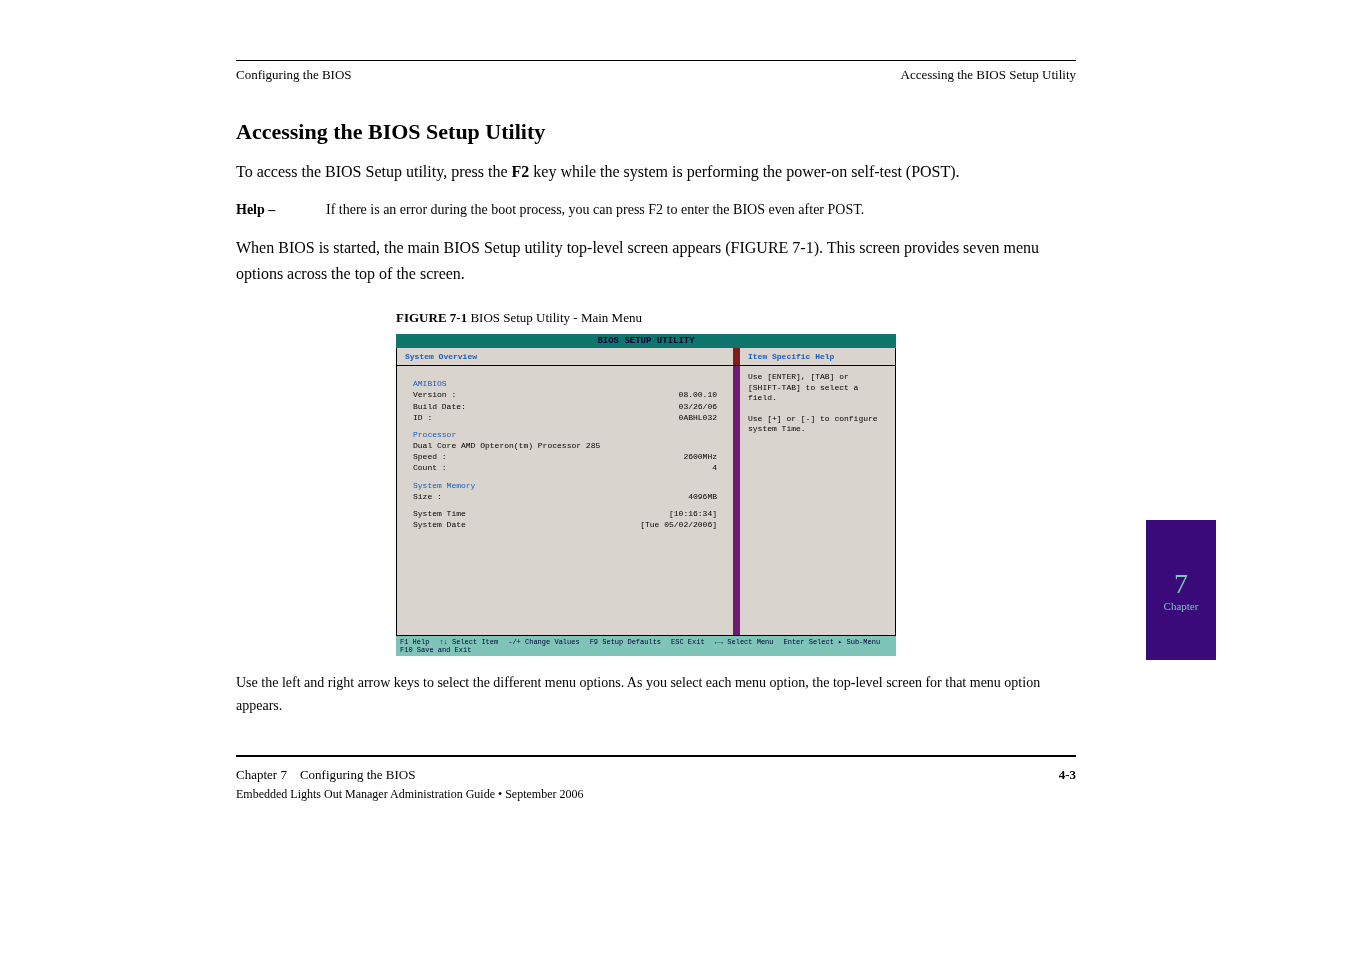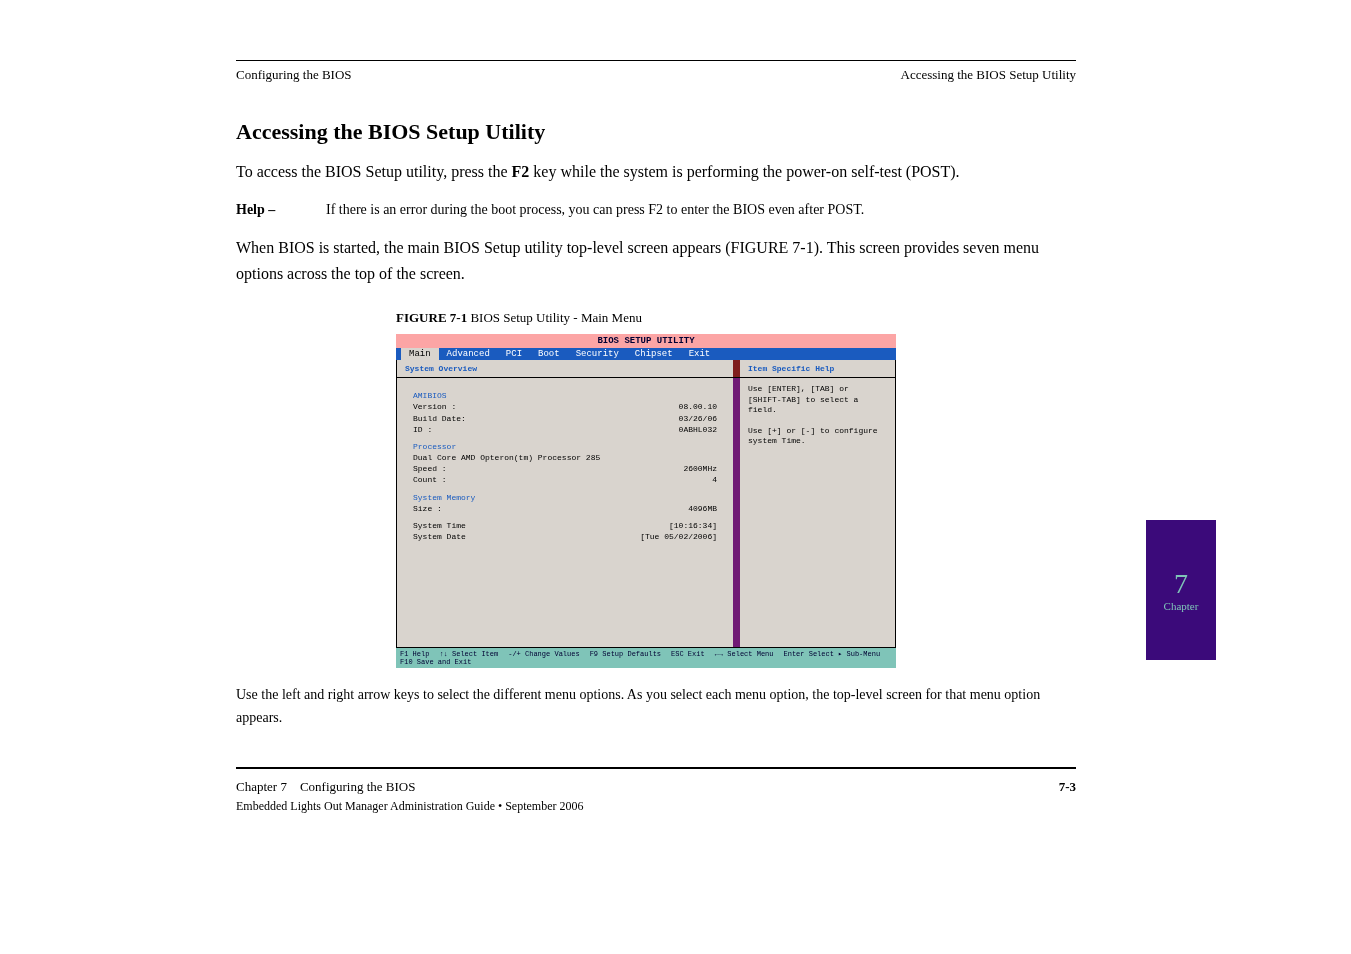--- a/index.html
+++ b/index.html
@@ -60,21 +60,21 @@
 
   
   .bios {
     margin-left: 160px;
     width: 500px;
     font-family: 'Courier New', monospace;
     font-size: 9px;
     color: #000;
   }
   .bios-titlebar {
-    background: #fca5a5;
+    background: #0f766e;
     color: #003;
     text-align: center;
     font-weight: bold;
     padding: 2px 0;
     font-size: 9px;
   }
   .bios-tabs {
     display: flex;
     background: #1a5bbf;
     color: #fff;
@@ -213,29 +213,20 @@
 
   <p class="body-text">When BIOS is started, the main BIOS Setup utility top-level screen appears (FIGURE 7-1). This screen provides seven menu options across the top of the screen.</p>
 
   <div class="figure-caption">
     <span class="fignum">FIGURE 7-1</span>
     <span>BIOS Setup Utility - Main Menu</span>
   </div>
 
   <div class="bios">
     <div class="bios-titlebar">BIOS SETUP UTILITY</div>
-    <div class="bios-tabs">
-      <div class="tab active">Main</div>
-      <div class="tab">Advanced</div>
-      <div class="tab">PCI</div>
-      <div class="tab">Boot</div>
-      <div class="tab">Security</div>
-      <div class="tab">Chipset</div>
-      <div class="tab">Exit</div>
-    </div>
     <div class="bios-subheader-row">
       <div>System Overview</div>
       <div>Item Specific Help</div>
     </div>
     <div class="bios-main">
       <div class="bios-left">
         <div class="section-hdr">AMIBIOS</div>
         <div class="row">
             <span>Version :</span>
             <span>08.00.10</span>
@@ -293,21 +284,21 @@
 
   <p class="trailing-text">Use the left and right arrow keys to select the different menu options. As you select each menu option, the top-level screen for that menu option appears.</p>
 
   <div class="footer-rule"></div>
   <div class="footer-row">
     <span>
       <span>Chapter 7</span>
       &nbsp;&nbsp;
       <span>Configuring the BIOS</span>
     </span>
-    <span style="font-weight:bold">7-3</span>
+    <span style="font-weight:bold">4-3</span>
   </div>
   <div style="font-size:12px; margin-top:4px;" class="right">Embedded Lights Out Manager Administration Guide • September 2006</div>
 </div>
 
 <div class="purple-tab">
   <div class="vnum">7</div>
   <div class="vword">Chapter</div>
 </div>
 
 </body></html>

